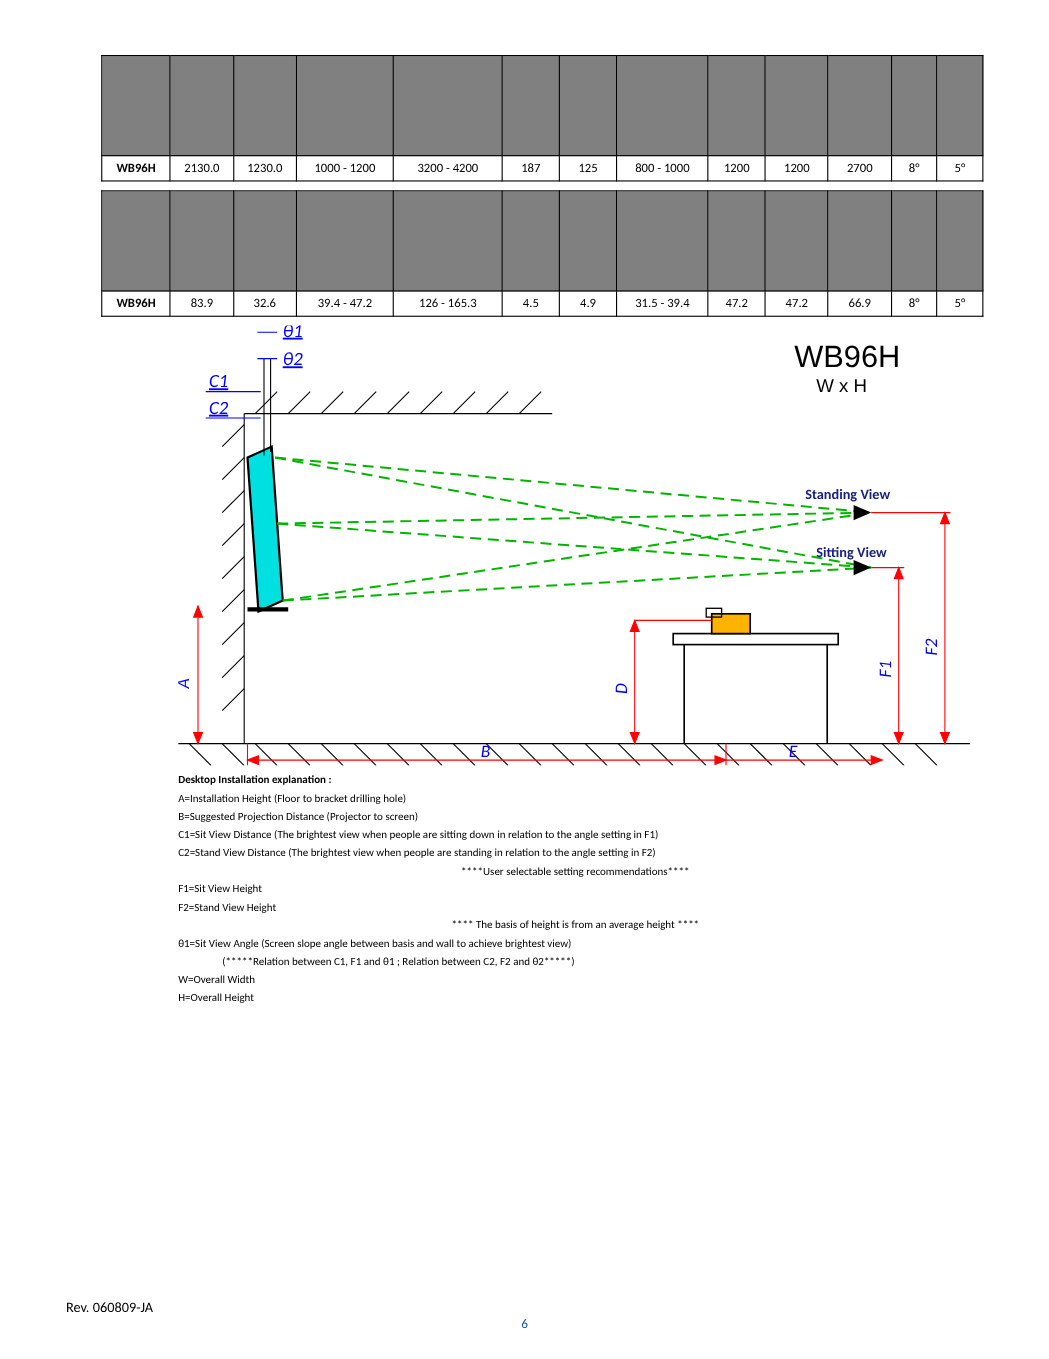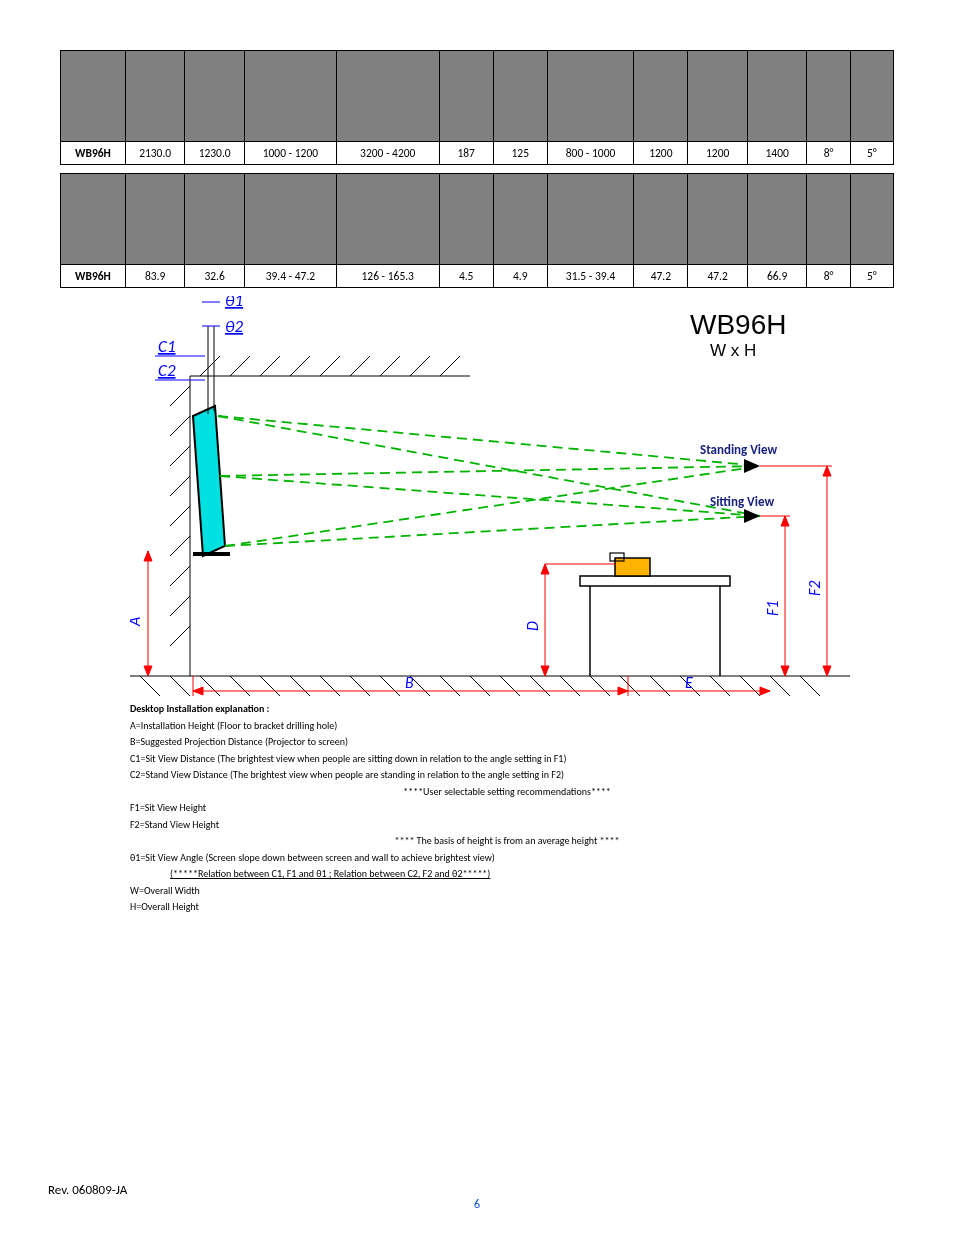--- a/index.html
+++ b/index.html
@@ -1,27 +1,27 @@
 <!DOCTYPE html>
 <html><head>
 <meta charset="utf-8">
 <style>
   html,body{margin:0;padding:0;background:#fff;font-family:Calibri,Arial,sans-serif;color:#000;}
-  .page{width:954px;height:1235px;position:relative;box-sizing:border-box;padding:50px 60px 30px 60px;}
+  .page{width:954px;height:1235px;position:relative;box-sizing:border-box;padding:50px 60px 30px 92px;}
   table{border-collapse:collapse;width:100%;font-size:11.5px;}
   td,th{border:1px solid #000;text-align:center;padding:1px 2px;white-space:nowrap;}
   .hdr td{background:#808080;height:88px;}
   .row td{height:20px;}
   .label-cell{font-weight:bold;}
   .fig{position:relative;width:720px;height:400px;margin:8px auto 6px 70px;}
   .txt{font-size:10px;line-height:1.45;margin:0 0 2px 0;font-family:Calibri,Arial,sans-serif;}
   .bold{font-weight:bold;}
   .center{text-align:center;}
-  .indent{margin-left:40px;text-decoration:underline;}
-  .footer{position:absolute;bottom:38px;left:48px;font-size:13px;}
+  .indent{margin-left:40px;}
+  .footer{position:absolute;bottom:38px;left:60px;font-size:13px;}
   .pagenum{position:absolute;bottom:24px;width:100%;left:0;text-align:center;font-size:12px;color:#1155cc;}
 </style>
 </head>
 <body>
 
 <div class="page">
 
   <table>
     <tbody>
         <tr class="hdr">
@@ -43,21 +43,21 @@
       <td class="label-cell">WB96H</td>
       <td>2130.0</td>
       <td>1230.0</td>
       <td>1000 - 1200</td>
       <td>3200 - 4200</td>
       <td>187</td>
       <td>125</td>
       <td>800 - 1000</td>
       <td>1200</td>
       <td>1200</td>
-      <td>1400</td>
+      <td>2700</td>
       <td>8°</td>
       <td>5°</td>
     </tr>
     <tr>
           <td colspan="13" style="border:none;height:6px;"></td>
         </tr>
     <tr class="hdr">
       <td></td>
           <td></td>
           <td></td>
@@ -232,21 +232,21 @@
   <div style="padding-left:70px;padding-right:10px;">
     <p class="txt bold">Desktop Installation explanation :</p>
     <p class="txt">A=Installation Height (Floor to bracket drilling hole)</p>
     <p class="txt">B=Suggested Projection Distance (Projector to screen)</p>
     <p class="txt">C1=Sit View Distance (The brightest view when people are sitting down in relation to the angle setting in F1)</p>
     <p class="txt">C2=Stand View Distance (The brightest view when people are standing in relation to the angle setting in F2)</p>
     <p class="txt center">****User selectable setting recommendations****</p>
     <p class="txt">F1=Sit View Height</p>
     <p class="txt">F2=Stand View Height</p>
     <p class="txt center">**** The basis of height is from an average height ****</p>
-    <p class="txt">θ1=Sit View Angle (Screen slope down between screen and wall to achieve brightest view)</p>
+    <p class="txt">θ1=Sit View Angle (Screen slope angle between basis and wall to achieve brightest view)</p>
     <p class="txt indent">(*****Relation between C1, F1 and θ1 ; Relation between C2, F2 and θ2*****)</p>
     <p class="txt">W=Overall Width</p>
     <p class="txt">H=Overall Height</p>
   </div>
 
   <div class="footer">Rev. 060809-JA</div>
   <div class="pagenum">6</div>
 </div>
 
 </body></html>

